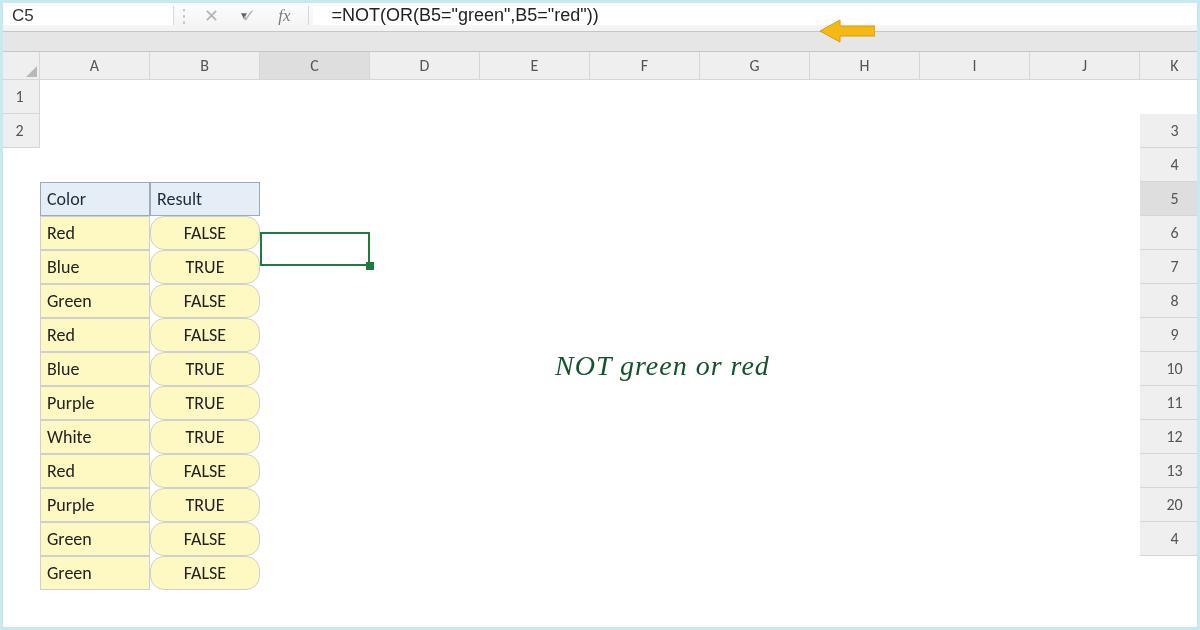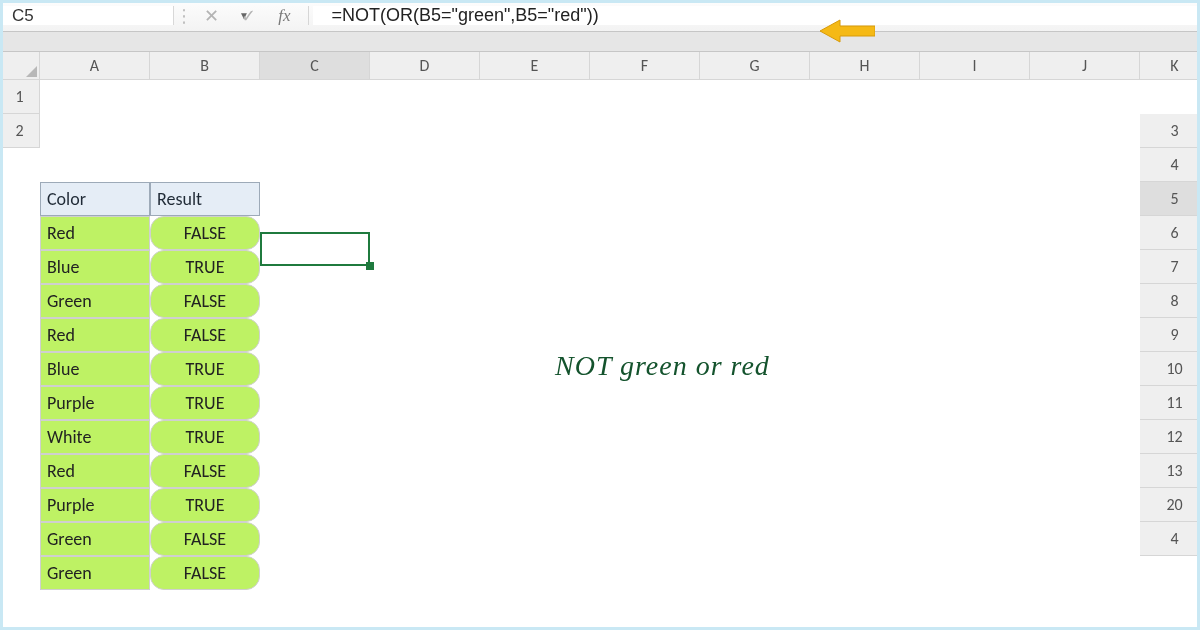--- a/index.html
+++ b/index.html
@@ -166,21 +166,21 @@
 
   .title-cell { font-weight: 700; font-size: 19px; }
   .tbl-header {
     background: #e5edf6;
     border: 1px solid #9daab8;
     font-size: 18px;
     color: #1f2a36;
   }
   .tbl-cell {
     border: 1px solid #cfcfcf;
-    background: #bef264;
+    background: #fef9c3;
   }
   .tbl-cell.center { justify-content: center; border-radius: 14px; }
 
   
   .active-outline {
     position: absolute;
     border: 2px solid #1f7a3e;
     pointer-events: none;
     z-index: 20;
   }

